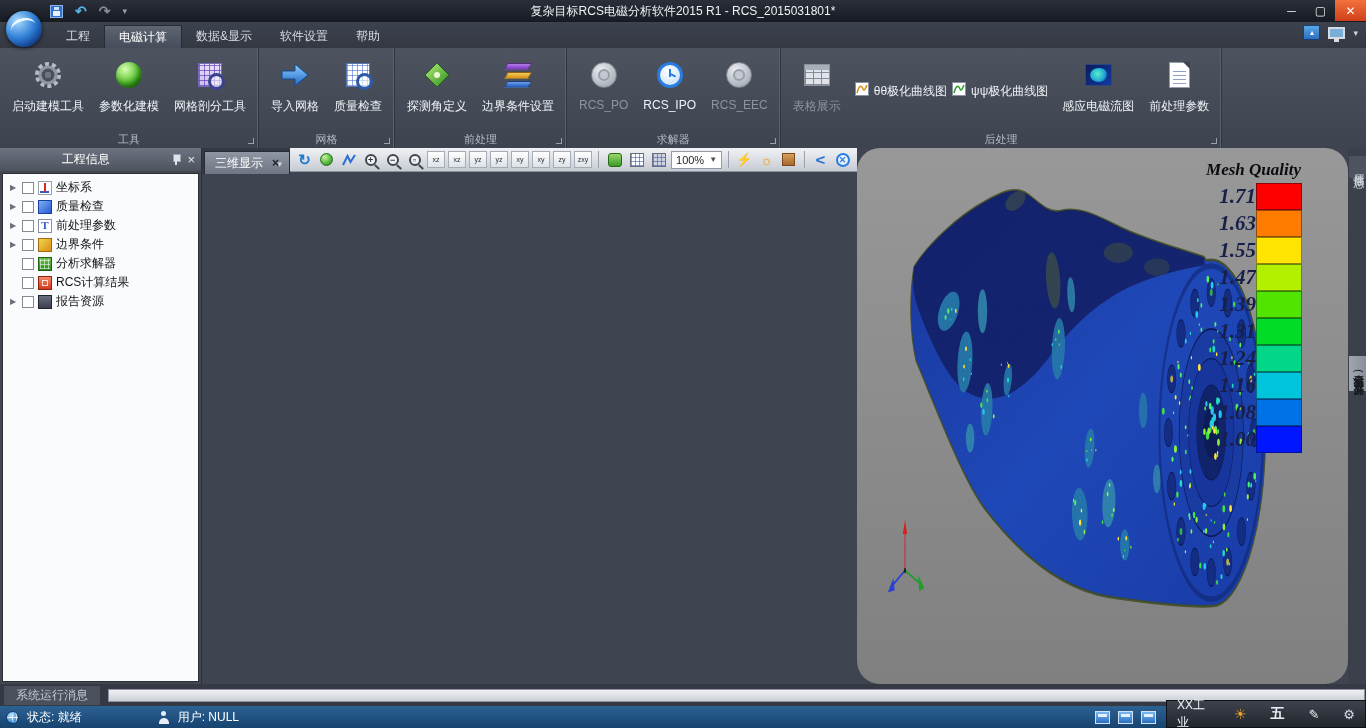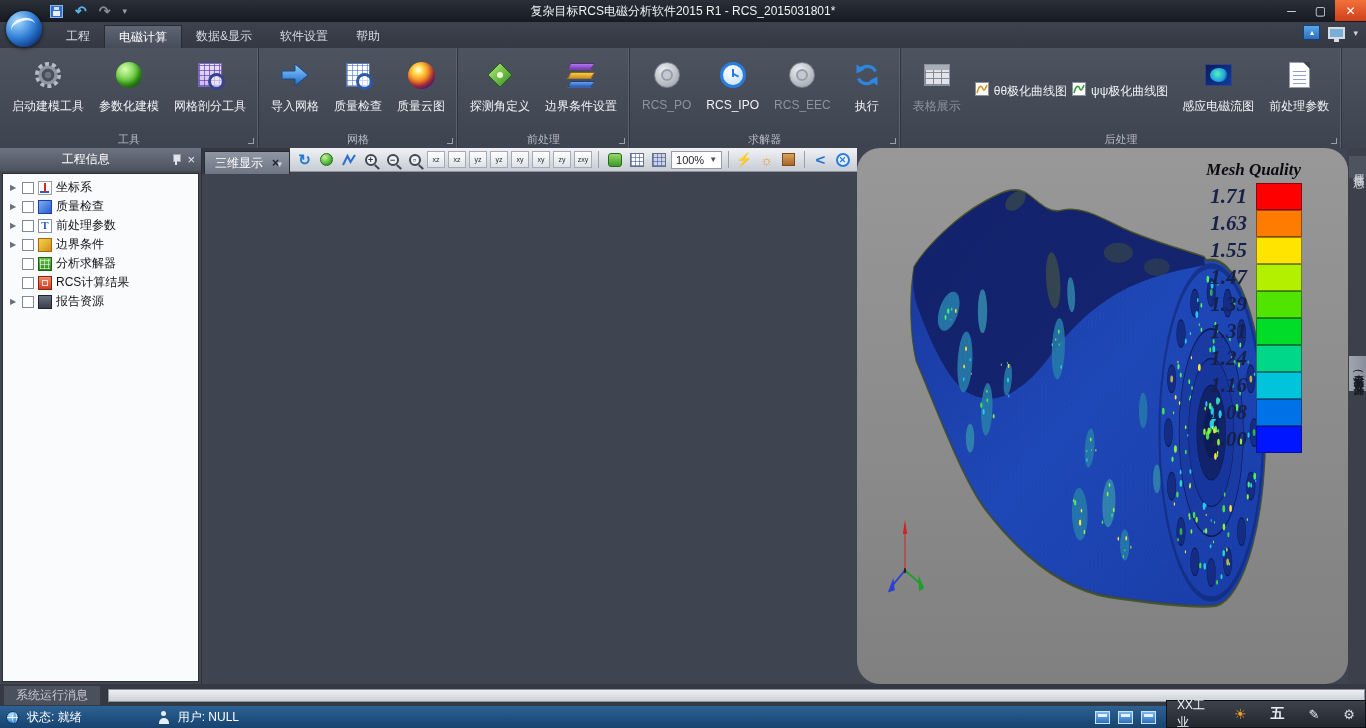--- a/index.html
+++ b/index.html
@@ -123,21 +123,21 @@
 .sq-box{width:13px;height:13px;background:linear-gradient(#d8a25a,#a8662a);border:1px solid #7c4a1c;}
 .g-share{color:#1f6fd0;font-size:14px;font-weight:bold;transform:scaleX(1.2);}
 .circ-x{width:14px;height:14px;border-radius:50%;border:2px solid #2a7de0;color:#2a7de0;font-size:9px;font-weight:bold;display:flex;align-items:center;justify-content:center;background:#eaf2fc;}
 .viewport{flex:1;position:relative;background:linear-gradient(180deg,#989898,#808080);overflow:hidden;border-radius:23px;}
 .viewport svg{display:block;width:100%;height:100%;}
 
 
 .legend{position:absolute;top:12px;right:46px;display:flex;flex-direction:column;align-items:flex-end;z-index:2;}
 .legend-title{font-family:"Liberation Serif",serif;font-style:italic;font-weight:bold;font-size:17px;color:#0c0c10;margin-bottom:3px;margin-right:1px;}
 .legend-row{display:flex;align-items:center;height:27px;}
-.legend-value{font-family:"Liberation Serif",serif;font-style:italic;font-weight:bold;font-size:21px;color:#18204a;margin-right:9px;}
+.legend-value{font-family:"Liberation Serif",serif;font-style:italic;font-weight:bold;font-size:21px;color:#18204a;}
 .legend-swatch{width:46px;height:27px;border:1px solid rgba(8,8,24,.45);margin-top:-1px;}
 
 
 .right-strip{position:absolute;right:0;top:148px;width:18px;bottom:44px;background:#3b404a;z-index:3;}
 .vtab{writing-mode:vertical-rl;font-size:11px;position:absolute;left:1px;padding:9px 2px;border-radius:0 3px 3px 0;letter-spacing:1px;white-space:nowrap;}
 .vtab.top{top:8px;background:#4e545f;color:#cdd2da;}
 .vtab.mid{top:208px;background:linear-gradient(90deg,#a0a6b0,#878d98);color:#14171e;}
 
 
 .bottom-band{position:absolute;left:0;right:0;bottom:22px;height:22px;background:#343944;display:flex;align-items:center;z-index:3;}
@@ -242,26 +242,20 @@
               </svg>
           </div>
           <div class="rlabel">导入网格</div>
         </div>
         <div class="rbtn">
           <div class="ric">
               <span class="ic-qcheck"></span>
             </div>
           <div class="rlabel">质量检查</div>
         </div>
-        <div class="rbtn">
-          <div class="ric">
-              <span class="ic-cloud"></span>
-            </div>
-          <div class="rlabel">质量云图</div>
-        </div>
       </div>
       <div class="rgroup-label">网格</div>
     </div>
 
     <div class="rgroup">
       <div class="rbuttons">
         <div class="rbtn">
           <div class="ric">
             <svg width="26" height="26" viewBox="0 0 26 26">
                 <defs>
@@ -302,31 +296,20 @@
           <div class="ric">
               <span class="ic-solver ipo"></span>
             </div>
           <div class="rlabel">RCS_IPO</div>
         </div>
         <div class="rbtn disabled">
           <div class="ric">
               <span class="ic-solver off"></span>
             </div>
           <div class="rlabel">RCS_EEC</div>
-        </div>
-        <div class="rbtn">
-          <div class="ric">
-            <svg width="26" height="26" viewBox="0 0 26 26">
-                <path d="M21.5,9.5 A9,9 0 0 0 6.5,7.5" fill="none" stroke="#2e86e0" stroke-width="3.2"></path>
-                <polygon points="2.5,2.5 2.5,11.5 10.5,7.5" fill="#2e86e0"></polygon>
-                <path d="M4.5,16.5 A9,9 0 0 0 19.5,18.5" fill="none" stroke="#2e86e0" stroke-width="3.2"></path>
-                <polygon points="23.5,23.5 23.5,14.5 15.5,18.5" fill="#2e86e0"></polygon>
-              </svg>
-          </div>
-          <div class="rlabel">执行</div>
         </div>
       </div>
       <div class="rgroup-label">求解器</div>
     </div>
 
     <div class="rgroup">
       <div class="rbuttons">
         <div class="rbtn disabled">
           <div class="ric">
               <span class="ic-table"></span>

